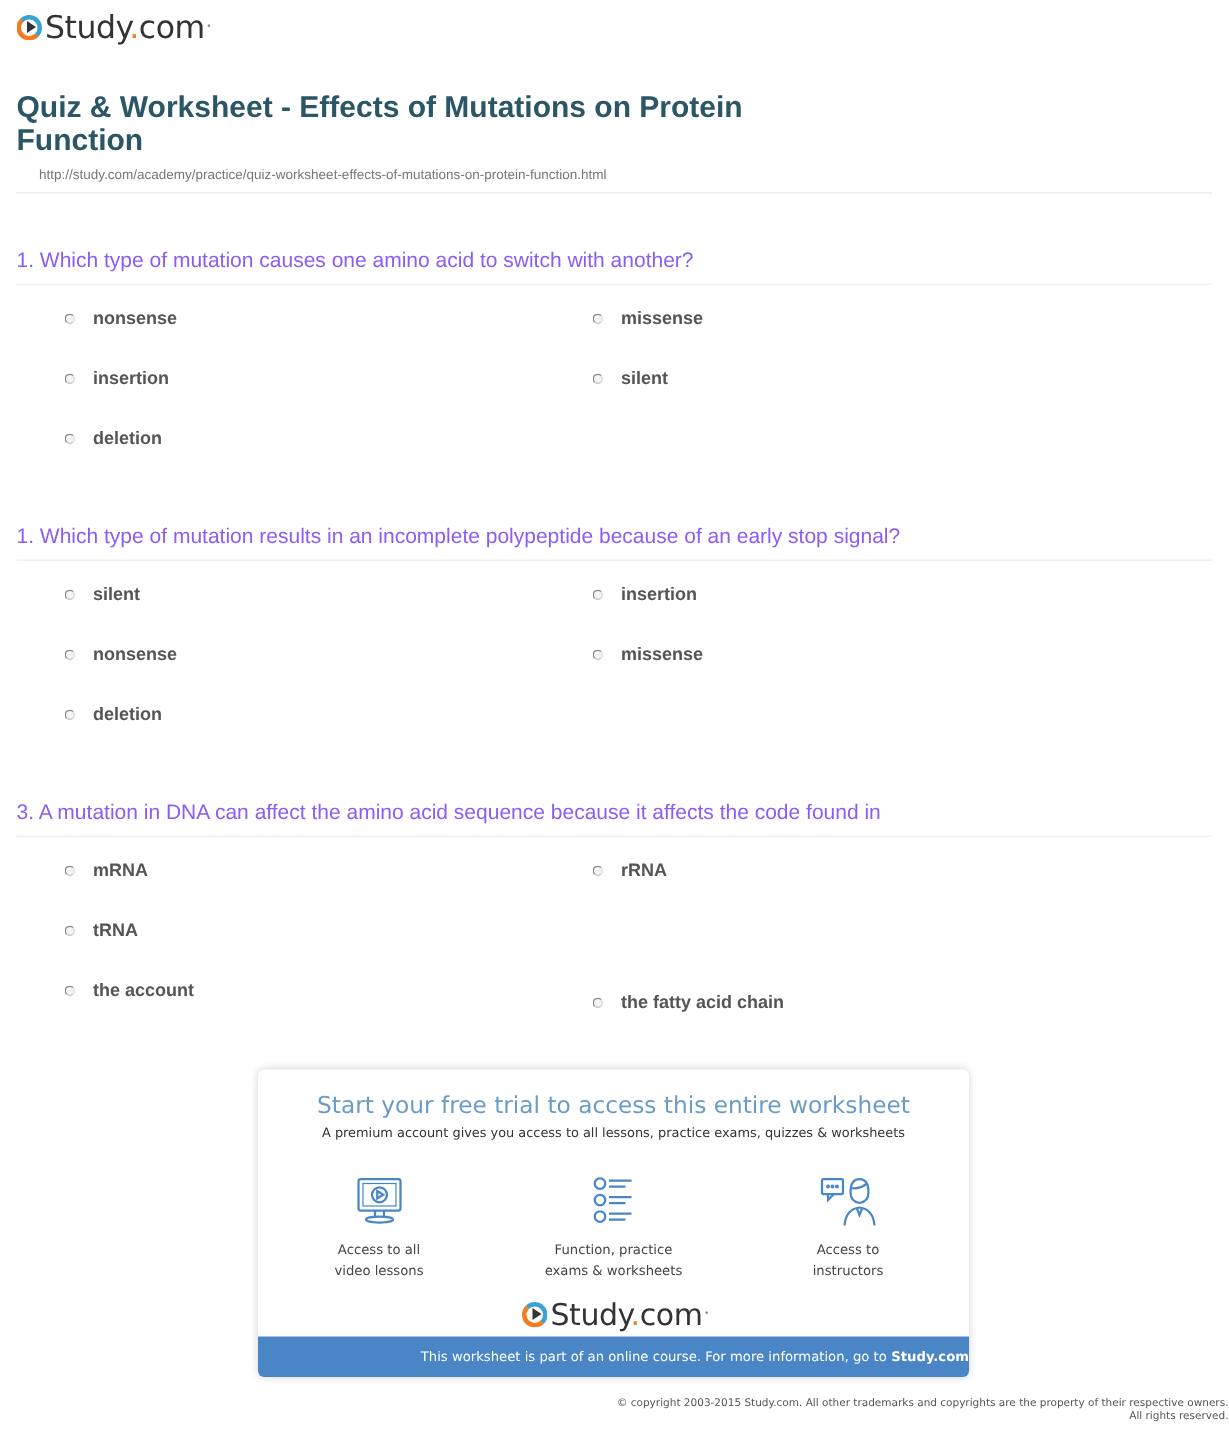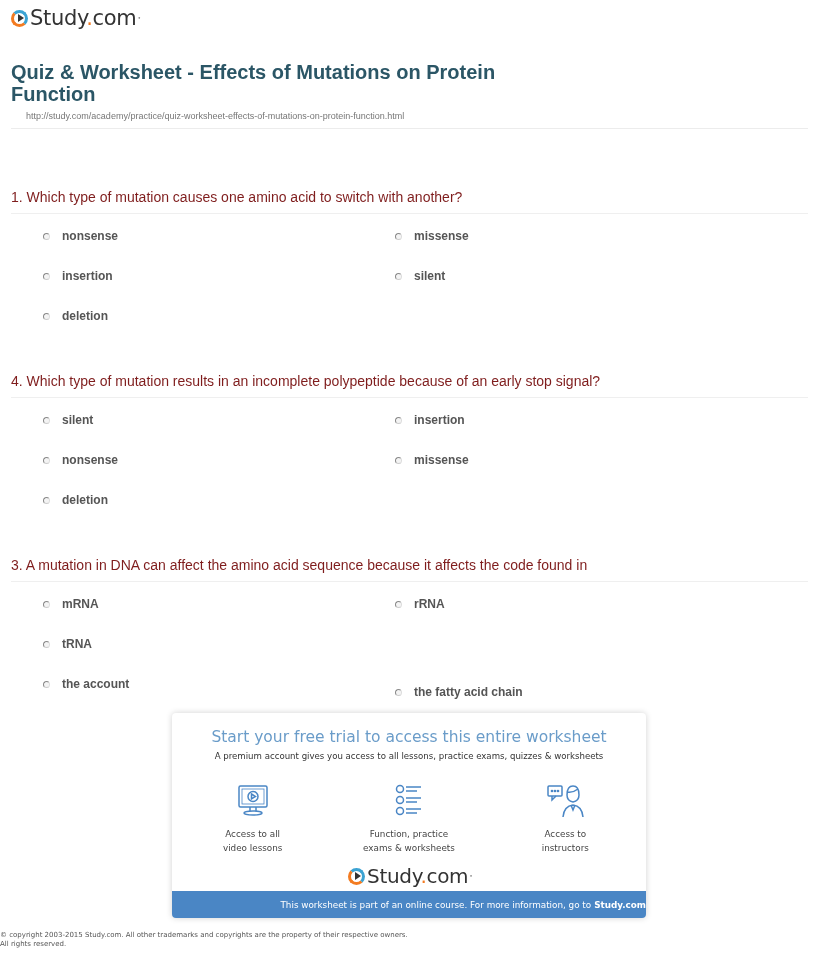--- a/index.html
+++ b/index.html
@@ -15,21 +15,21 @@
     #top-logo { left: 11px; top: 6px; }
     #top-logo .mark { width: 17px; height: 17px; border: 3px solid #3ba3d3; border-left-color: #f37b21; border-bottom-color: #f37b21; margin-right: 2px; }
     #top-logo .play { width: 0; height: 0; border-left: 6px solid #333; border-top: 4px solid transparent; border-bottom: 4px solid transparent; margin-left: 2px; }
     #top-logo .word { font-size: 21px; line-height: 24px; }
 
     .page-title { position: absolute; left: 11px; top: 61px; width: 560px; font-size: 20px; font-weight: bold; line-height: 22px; color: #2b5666; }
     .page-url { position: absolute; left: 11px; top: 111px; font-size: 9px; color: #777; padding-left: 15px; }
     .divider { position: absolute; left: 11px; width: 797px; height: 1px; background: #ececec; }
 
     .question { position: absolute; left: 11px; width: 797px; }
-    .q-text { font-size: 14px; color: #7f1d1d; line-height: 18px; height: 20px; margin-top: 24px; }
+    .q-text { font-size: 14px; color: #8b5cf6; line-height: 18px; height: 20px; }
     .q-line { height: 1px; background: #efefef; margin-top: 5px; }
     .answers { position: relative; height: 120px; }
     .answer { position: absolute; display: flex; align-items: center; font-size: 12px; font-weight: bold; color: #555; }
     .radio { width: 7px; height: 7px; border-radius: 50%; border: 1.5px solid #888; border-right-color: #ddd; border-bottom-color: #ccc; background: #f4f4f4; margin-right: 12px; cursor: pointer; }
 
     .card { position: absolute; left: 172px; top: 713px; width: 474px; height: 205px; background: #fff; border-radius: 4px; box-shadow: 0 0 6px rgba(0,0,0,0.18); overflow: hidden; }
     .card-title { position: absolute; top: 15px; left: 0; width: 100%; text-align: center; font-family: "DejaVu Sans", sans-serif; font-size: 15.5px; color: #6a9cc9; }
     .card-sub { position: absolute; top: 38px; left: 0; width: 100%; text-align: center; font-family: "DejaVu Sans", sans-serif; font-size: 8.6px; color: #333; }
     .features { position: absolute; top: 68px; left: 0; width: 100%; display: flex; justify-content: space-around; padding: 0 10px; gap: 15px; }
     .feature { width: 110px; text-align: center; }
@@ -37,21 +37,21 @@
     .feature-label { font-family: "DejaVu Sans", sans-serif; font-size: 8.8px; line-height: 14px; color: #444; }
 
     #card-logo { left: 176px; top: 152px; }
     #card-logo .mark { width: 17px; height: 17px; border: 3px solid #3ba3d3; border-left-color: #f37b21; border-bottom-color: #f37b21; margin-right: 2px; }
     #card-logo .play { width: 0; height: 0; border-left: 6px solid #333; border-top: 4px solid transparent; border-bottom: 4px solid transparent; margin-left: 2px; }
     #card-logo .word { font-size: 20px; line-height: 22px; }
 
     .card-band { position: absolute; left: 0; bottom: 0; width: 100%; height: 27px; background: #4a86c5; color: #fff; font-family: "DejaVu Sans", sans-serif; font-size: 8.8px; display: flex; align-items: center; justify-content: flex-end; }
     .card-band b { font-weight: bold; margin-left: 3px; }
 
-    .copyright { position: absolute; left: 0; top: 931px; width: 819px; text-align: left; font-family: "DejaVu Sans", sans-serif; font-size: 7px; line-height: 9px; color: #555; }
+    .copyright { position: absolute; left: 0; top: 931px; width: 819px; text-align: right; font-family: "DejaVu Sans", sans-serif; font-size: 7px; line-height: 9px; color: #555; }
   </style>
 </head>
 <body>
 
 <div class="logo" id="top-logo">
   <span class="mark">
       <span class="play"></span>
     </span>
   <span class="word"><span>Study</span><span class="dot">.</span><span>com</span><span class="tm">•</span></span>
 </div>
@@ -81,21 +81,21 @@
         <span>silent</span>
       </label>
     <label class="answer" style="left:32px; top:95px;">
         <span class="radio"></span>
         <span>deletion</span>
       </label>
   </div>
 </div>
 
 <div class="question" style="top:348px;">
-  <div class="q-text">4. Which type of mutation results in an incomplete polypeptide because of an early stop signal?</div>
+  <div class="q-text">1. Which type of mutation results in an incomplete polypeptide because of an early stop signal?</div>
   <div class="q-line"></div>
   <div class="answers">
     <label class="answer" style="left:32px; top:15px;">
         <span class="radio"></span>
         <span>silent</span>
       </label>
     <label class="answer" style="left:384px; top:15px;">
         <span class="radio"></span>
         <span>insertion</span>
       </label>

